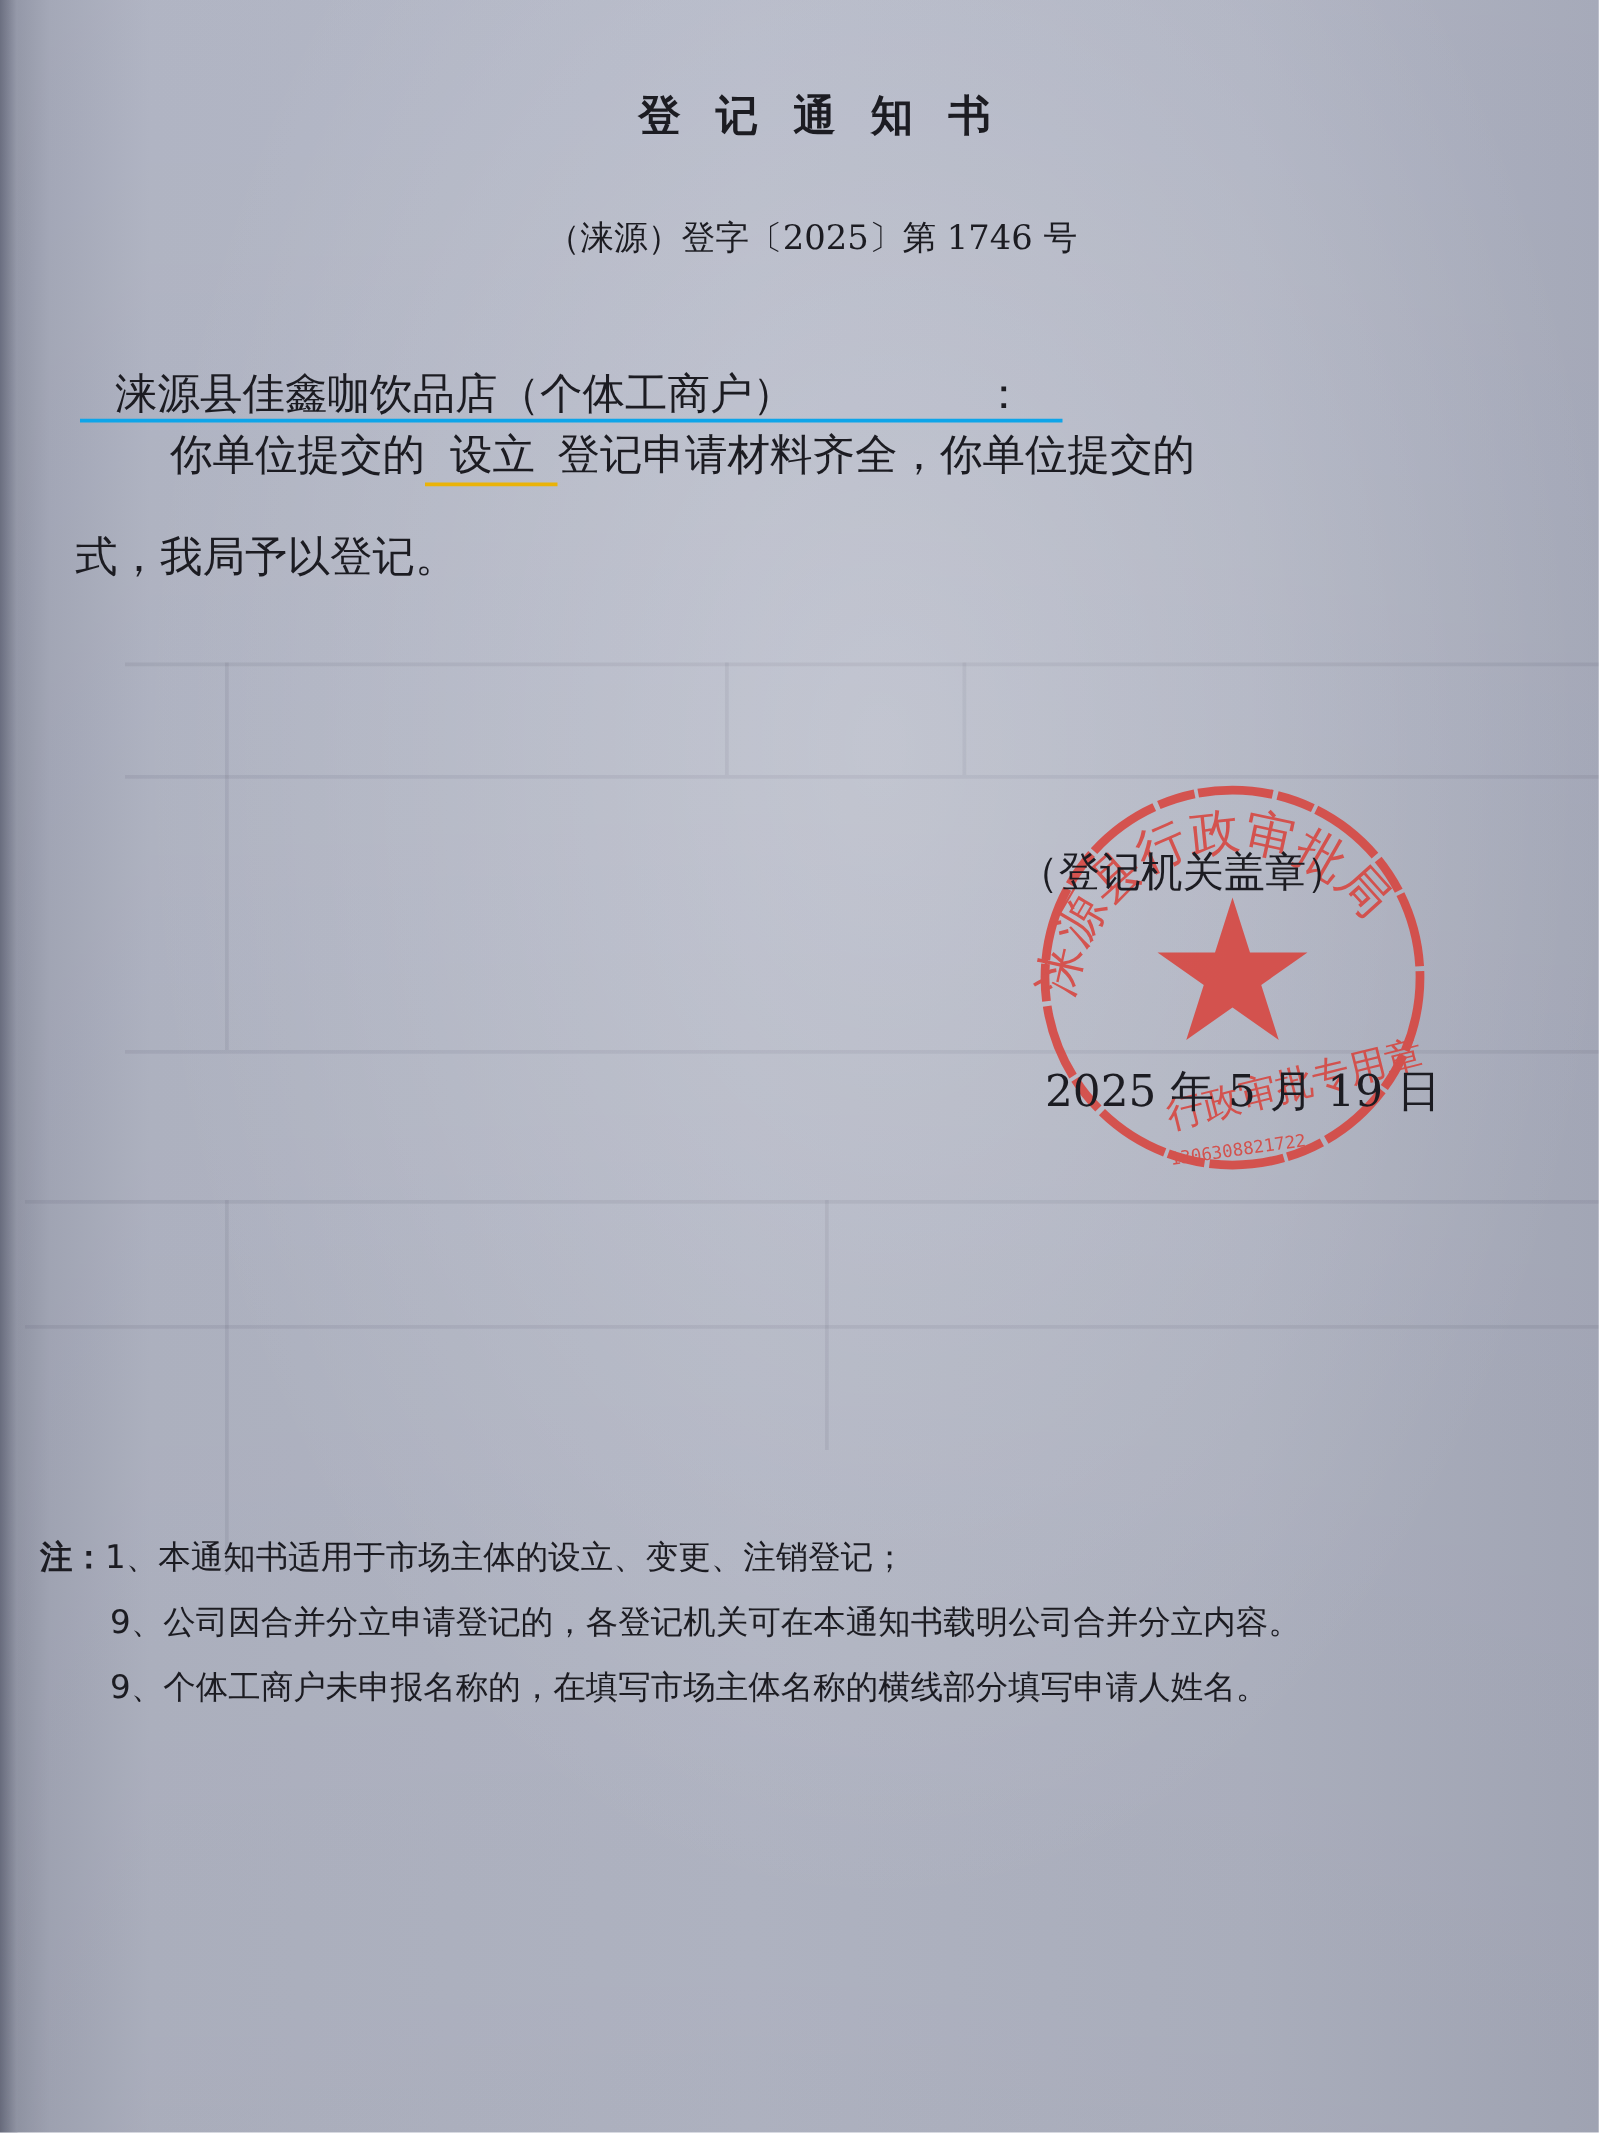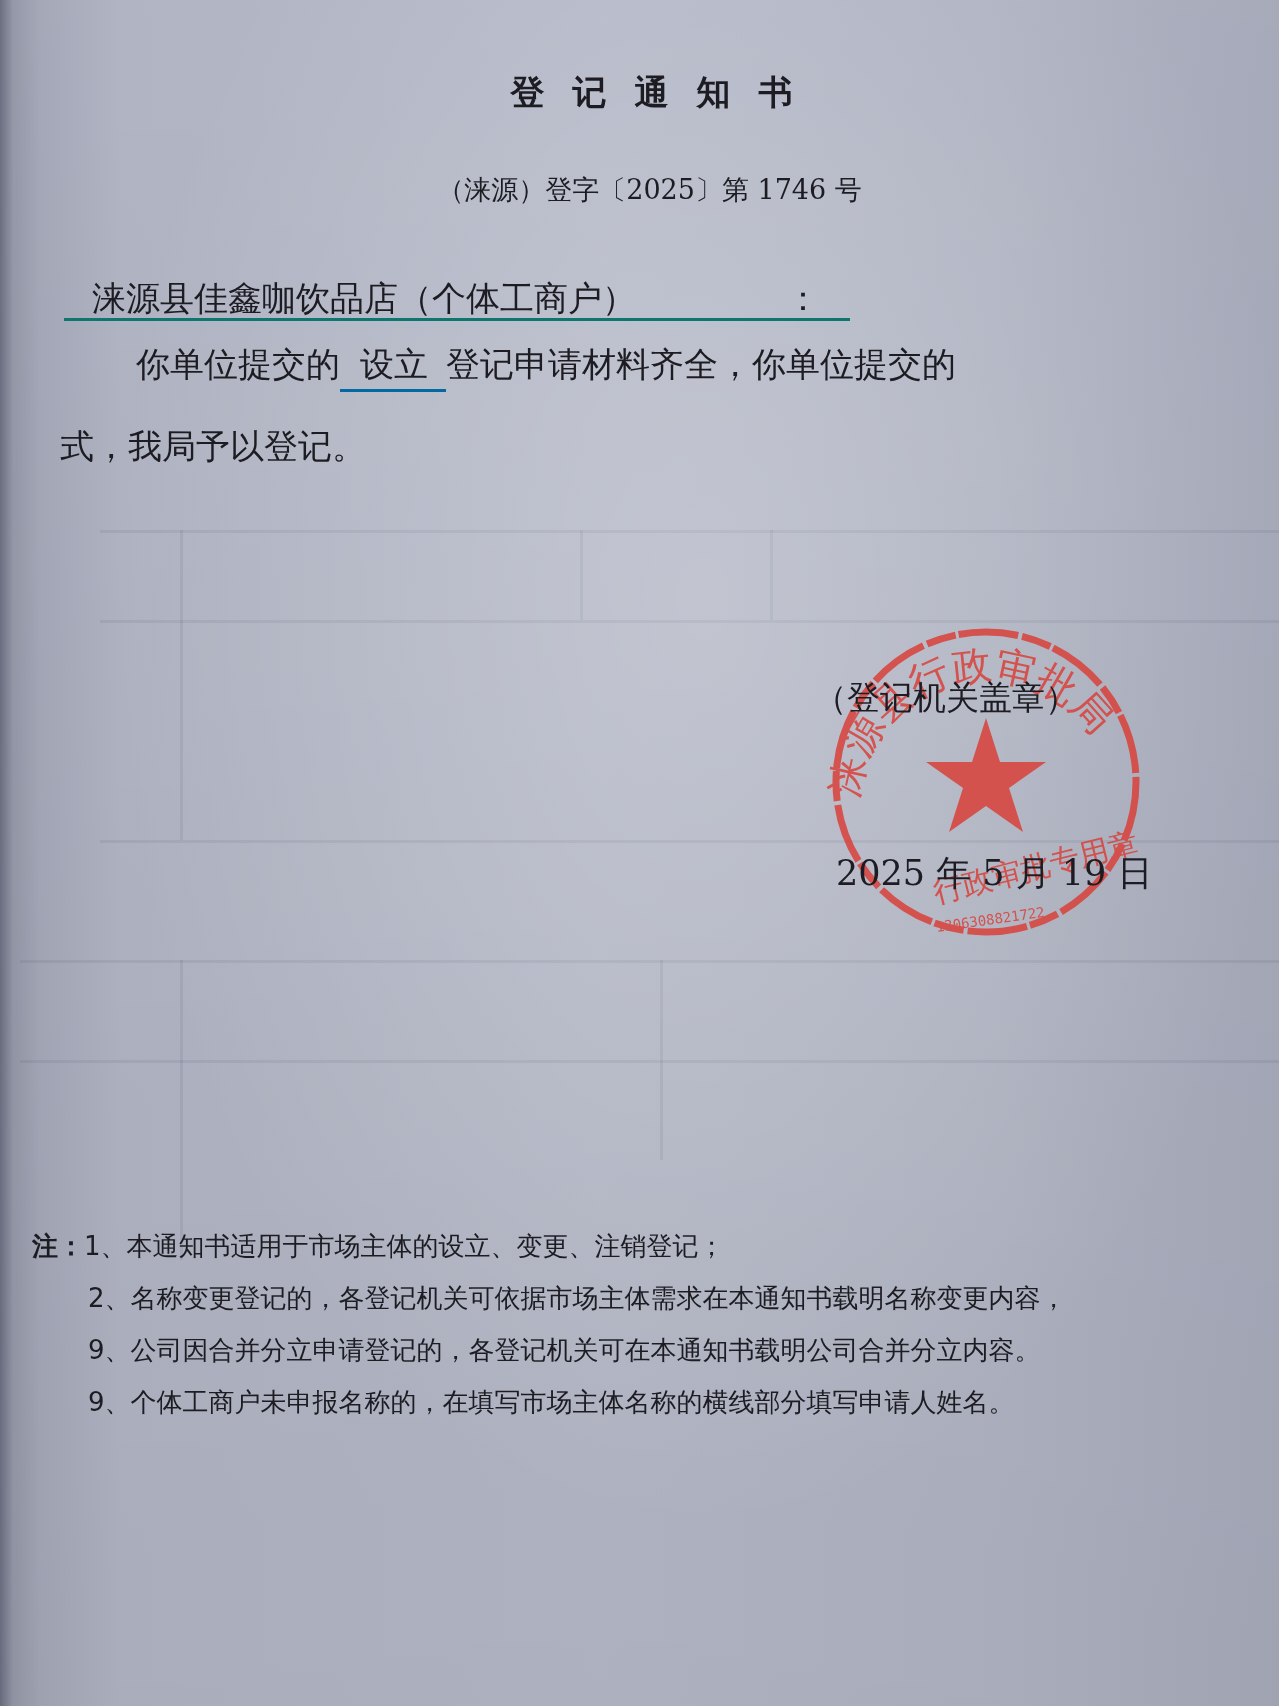--- a/index.html
+++ b/index.html
@@ -20,30 +20,30 @@
     
     .ghost { position:absolute; border-color: rgba(90,95,115,0.13); border-style:solid; border-width:0; }
     .g-h { height:0; border-top-width:3px; }
     .g-v { width:0; border-left-width:3px; }
 
     .title { position:absolute; top:70px; left:12px; width:1279px; text-align:center;
       font-family:"DejaVu Sans","Liberation Sans",sans-serif; font-weight:bold;
       font-size:34px; letter-spacing:28px; text-indent:28px; }
     .docno { position:absolute; top:172px; left:0; width:1279px; text-align:center;
       font-size:27px; padding-left:10px; }
-    .addressee { position:absolute; top:278px; left:64px; width:786px; height:40px;
-      border-bottom:3px solid #0f766e; font-family:"DejaVu Sans","Liberation Sans",sans-serif;
+    .addressee { position:absolute; top:295px; left:64px; width:786px; height:40px;
+      border-bottom:3px solid #0ea5e9; font-family:"DejaVu Sans","Liberation Sans",sans-serif;
       font-size:34px; line-height:40px; }
     .addressee .name { padding-left:28px; }
     .addressee .colon { position:absolute; right:30px; top:0; }
     .body-line { position:absolute; font-family:"DejaVu Sans","Liberation Sans",sans-serif;
       font-size:34px; line-height:44px; }
     .body1 { top:342px; left:136px; width:1120px; }
     .body2 { top:424px; left:60px; }
-    .blank { display:inline-block; border-bottom:3px solid #0369a1; padding:0 18px 0 20px;font-family:Liberation Mono, monospace; }
+    .blank { display:inline-block; border-bottom:3px solid #eab308; padding:0 18px 0 20px; }
 
     .seal-label { position:absolute; top:676px; left:814px; font-family:"DejaVu Sans","Liberation Sans",sans-serif; font-size:33px; z-index:3;}
     .date { position:absolute; top:850px; left:836px; font-size:35px; z-index:3; }
     .stamp { position:absolute; left:808px; top:622px; width:356px; height:320px; z-index:2; opacity:0.85; }
 
     .notes { position:absolute; top:1220px; left:32px; width:1240px;
       font-family:"DejaVu Sans","Liberation Sans",sans-serif; font-size:26px; line-height:52px; }
     .notes div { white-space:nowrap; }
     .notes .i1 { padding-left:0; }
     .notes .ind { padding-left:56px; }
@@ -100,16 +100,15 @@
   </text>
   <text font-family="DejaVu Sans Mono, monospace" font-size="14" fill="#d9413a" transform="rotate(-8 200 300)">
     <tspan x="128" y="300">1306308821722</tspan>
   </text>
 </svg>
 
 <div class="date">2025 年 5 月 19 日</div>
 
 <div class="notes">
   <div class="i1"><b>注：</b><span>1、本通知书适用于市场主体的设立、变更、注销登记；</span></div>
-  <div class="ind">2、名称变更登记的，各登记机关可依据市场主体需求在本通知书载明名称变更内容，</div>
   <div class="ind">9、公司因合并分立申请登记的，各登记机关可在本通知书载明公司合并分立内容。</div>
   <div class="ind">9、个体工商户未申报名称的，在填写市场主体名称的横线部分填写申请人姓名。</div>
 </div>
 
 </body></html>

